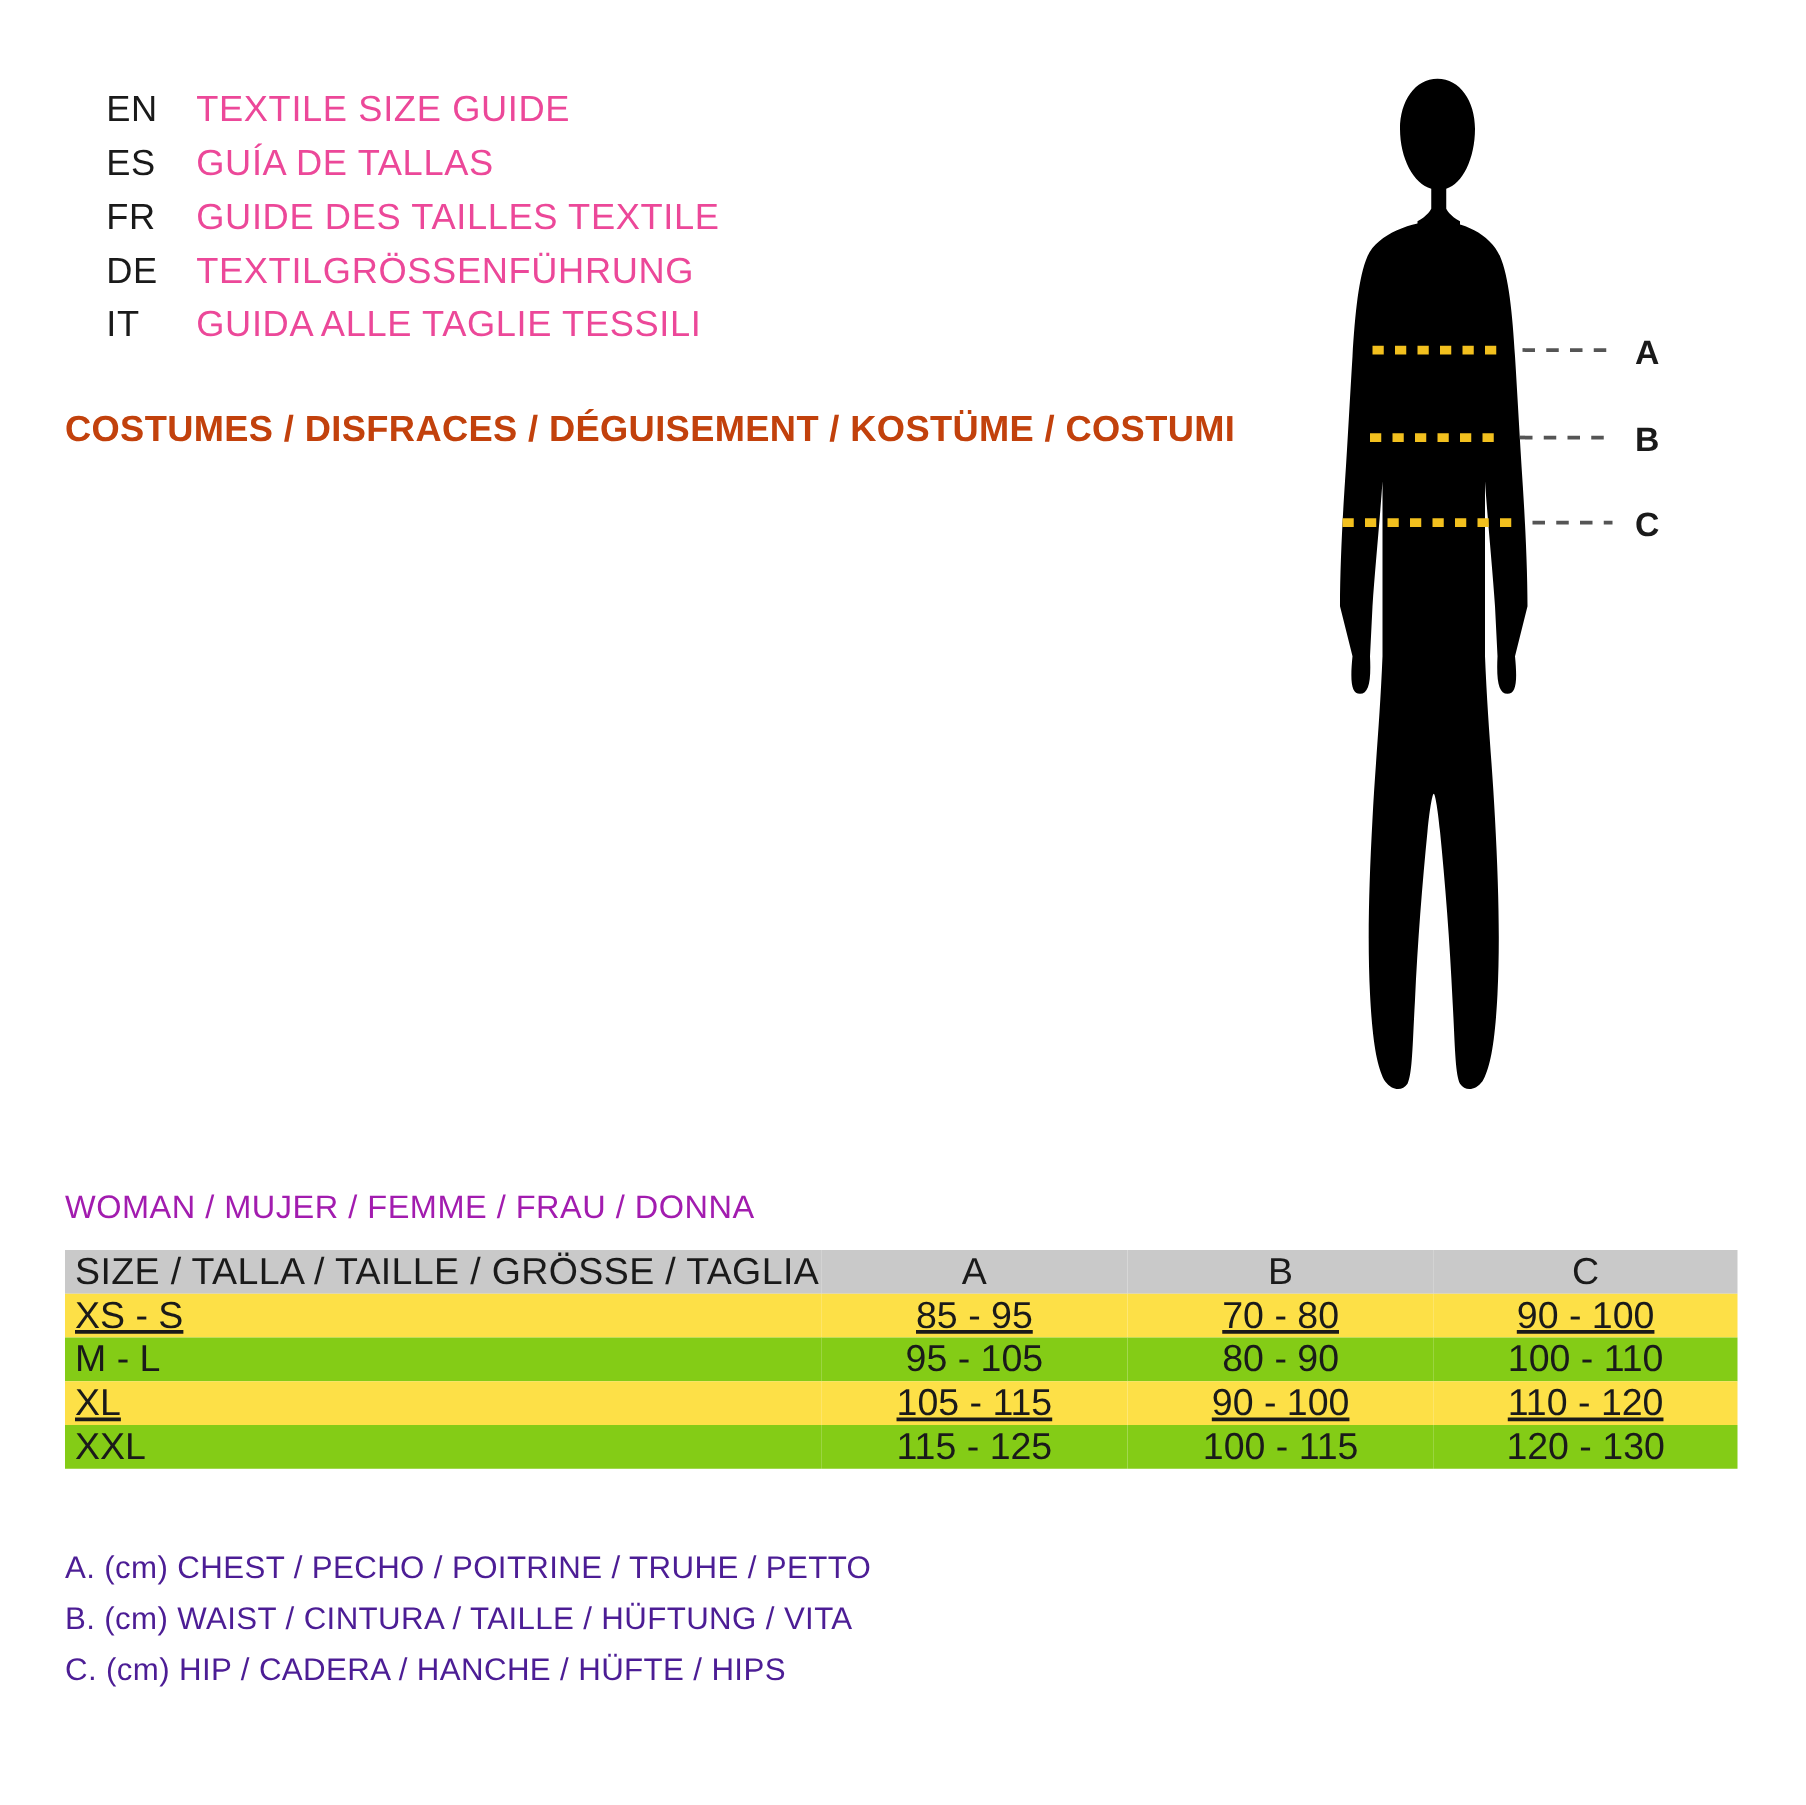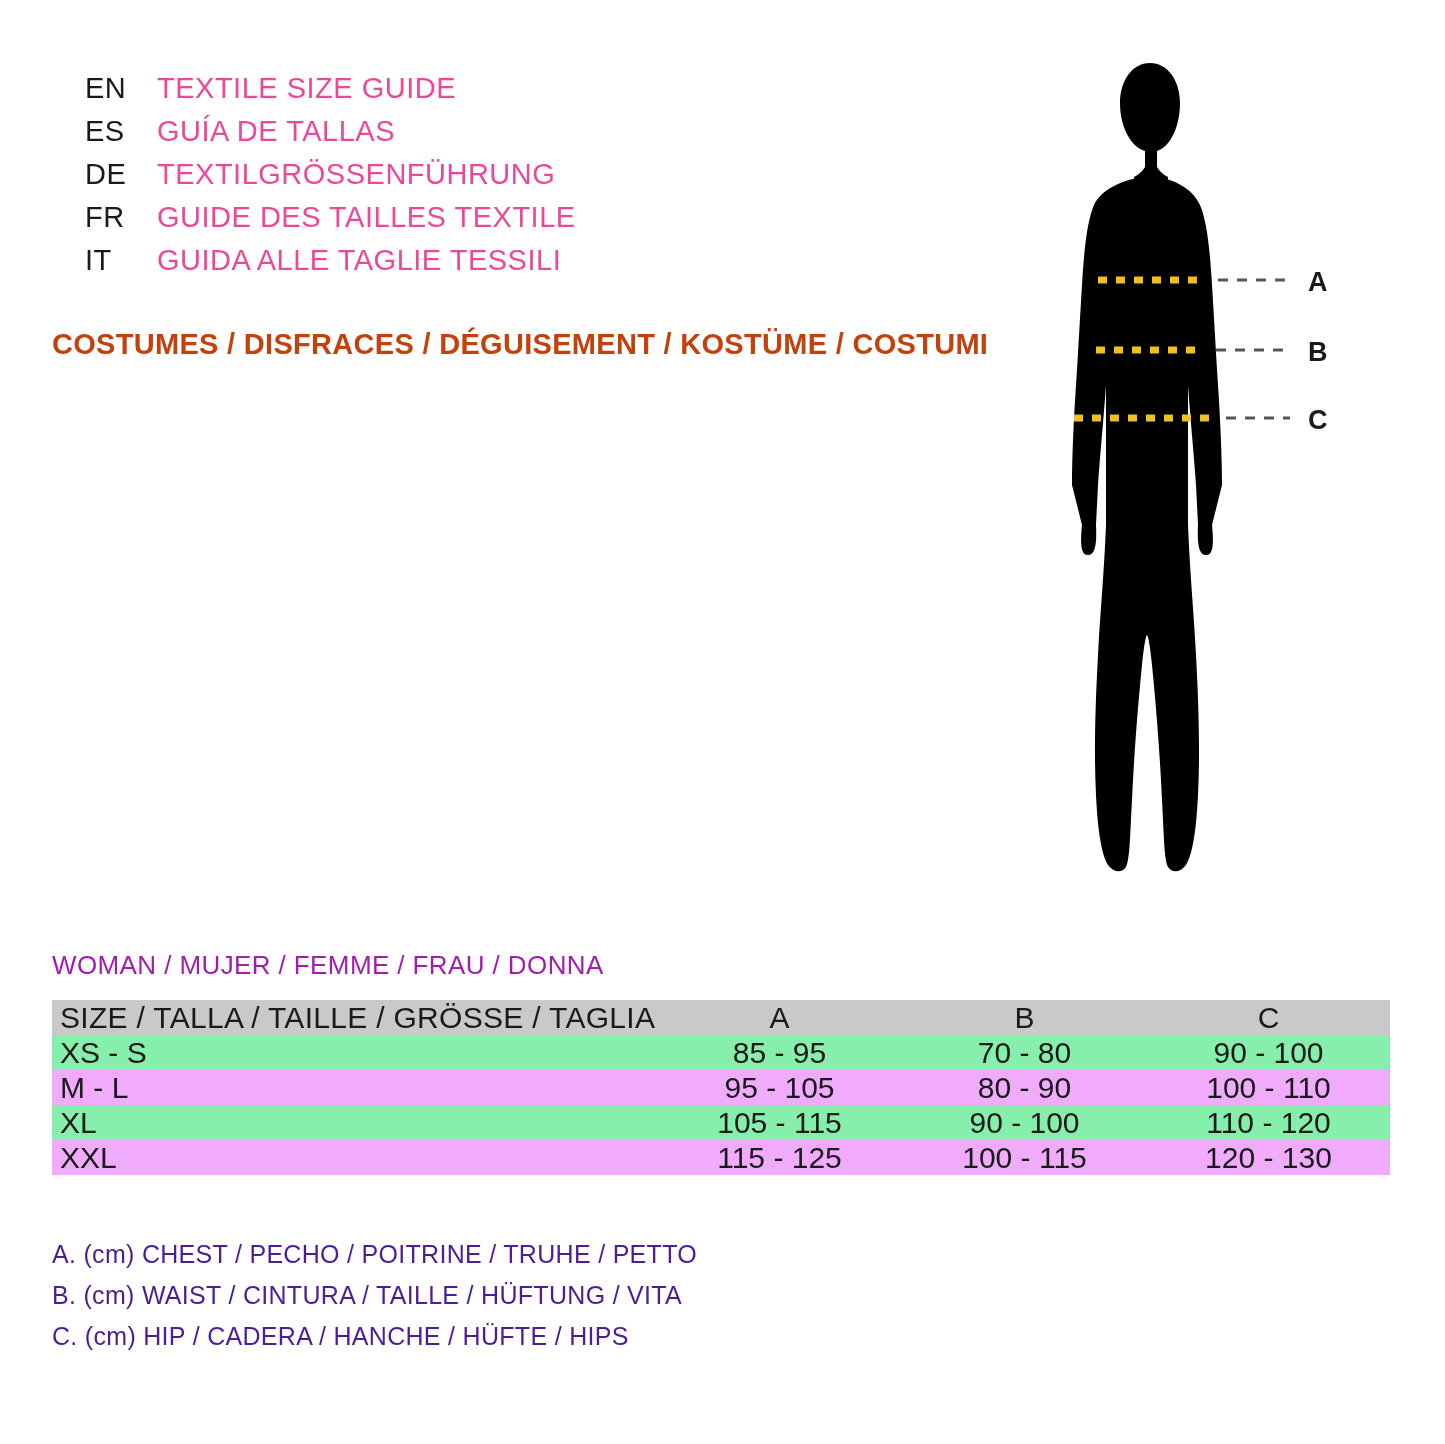--- a/index.html
+++ b/index.html
@@ -105,22 +105,22 @@
     background: #c9c9c9;
   }
   thead th.col-label {
     text-align: left;
     padding-left: 8px;
     letter-spacing: 0.3px;
   }
   thead th.col-val {
     text-align: center;
   }
-  tbody tr.odd { background: #86efac; }
-  tbody tr.even { background: #f0abfc; }
+  tbody tr.odd { background: #fde047; text-decoration: underline; }
+  tbody tr.even { background: #84cc16; }
   tbody td.col-label {
     text-align: left;
     padding-left: 8px;
   }
   tbody td.col-val {
     text-align: center;
   }
   col.c1 { width: 605px; }
   col.c2 { width: 245px; }
   col.c3 { width: 245px; }
@@ -146,26 +146,26 @@
 <div class="lang-block">
   <div class="lang-row">
     <span class="lang-code">EN</span>
     <span class="lang-text">TEXTILE SIZE GUIDE</span>
   </div>
   <div class="lang-row">
     <span class="lang-code">ES</span>
     <span class="lang-text">GUÍA DE TALLAS</span>
   </div>
   <div class="lang-row">
+    <span class="lang-code">FR</span>
+    <span class="lang-text">GUIDE DES TAILLES TEXTILE</span>
+  </div>
+  <div class="lang-row">
     <span class="lang-code">DE</span>
     <span class="lang-text">TEXTILGRÖSSENFÜHRUNG</span>
-  </div>
-  <div class="lang-row">
-    <span class="lang-code">FR</span>
-    <span class="lang-text">GUIDE DES TAILLES TEXTILE</span>
   </div>
   <div class="lang-row">
     <span class="lang-code">IT</span>
     <span class="lang-text">GUIDA ALLE TAGLIE TESSILI</span>
   </div>
 </div>
 
 <div class="costumes-line">COSTUMES / DISFRACES / DÉGUISEMENT / KOSTÜME / COSTUMI</div>
 
 <div class="figure-area">

